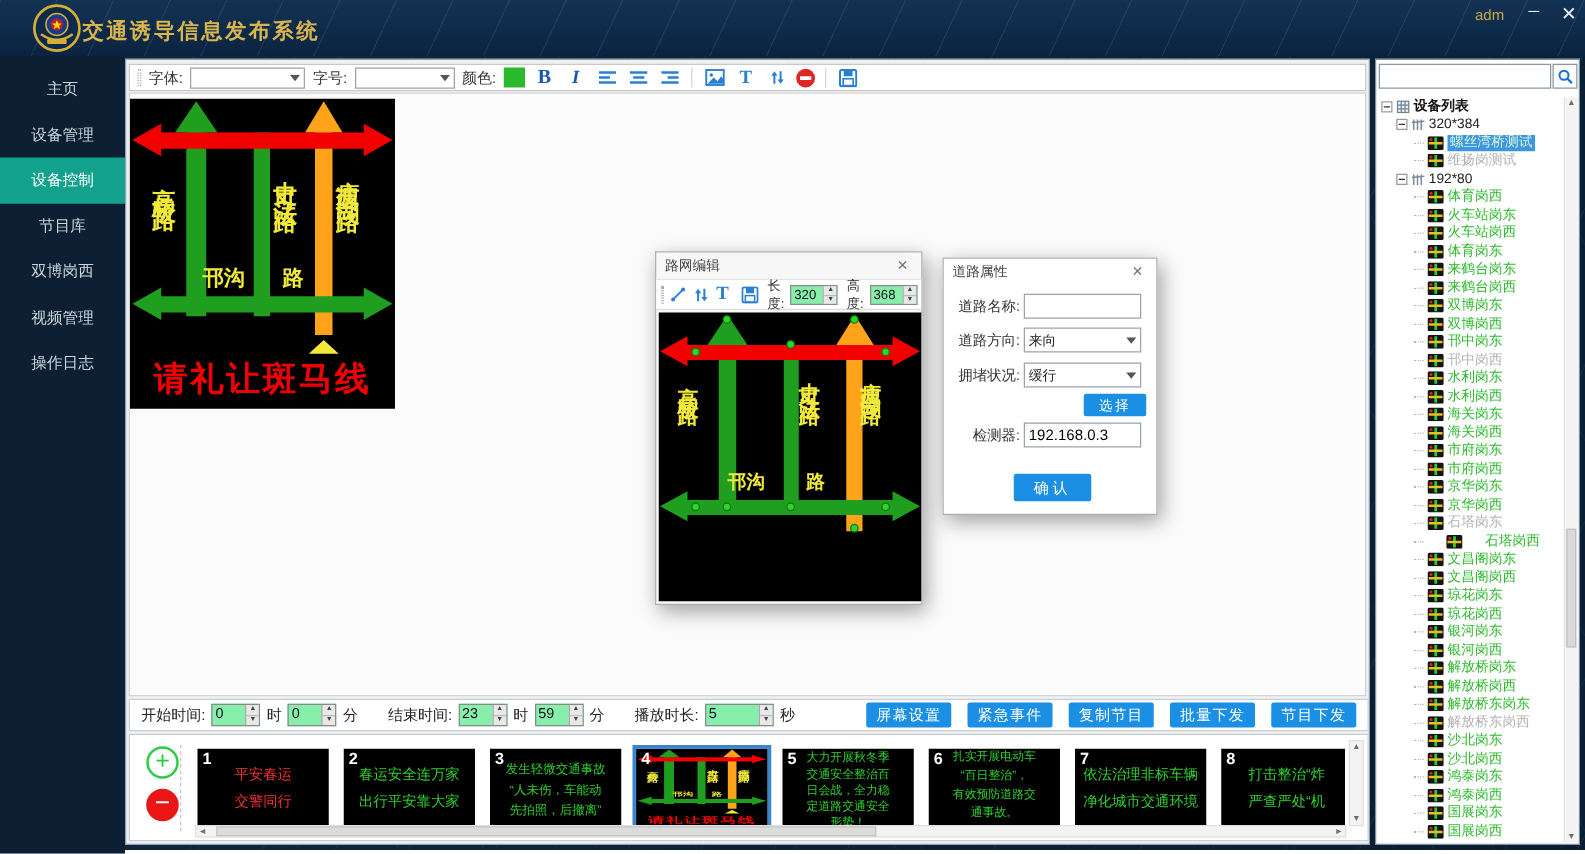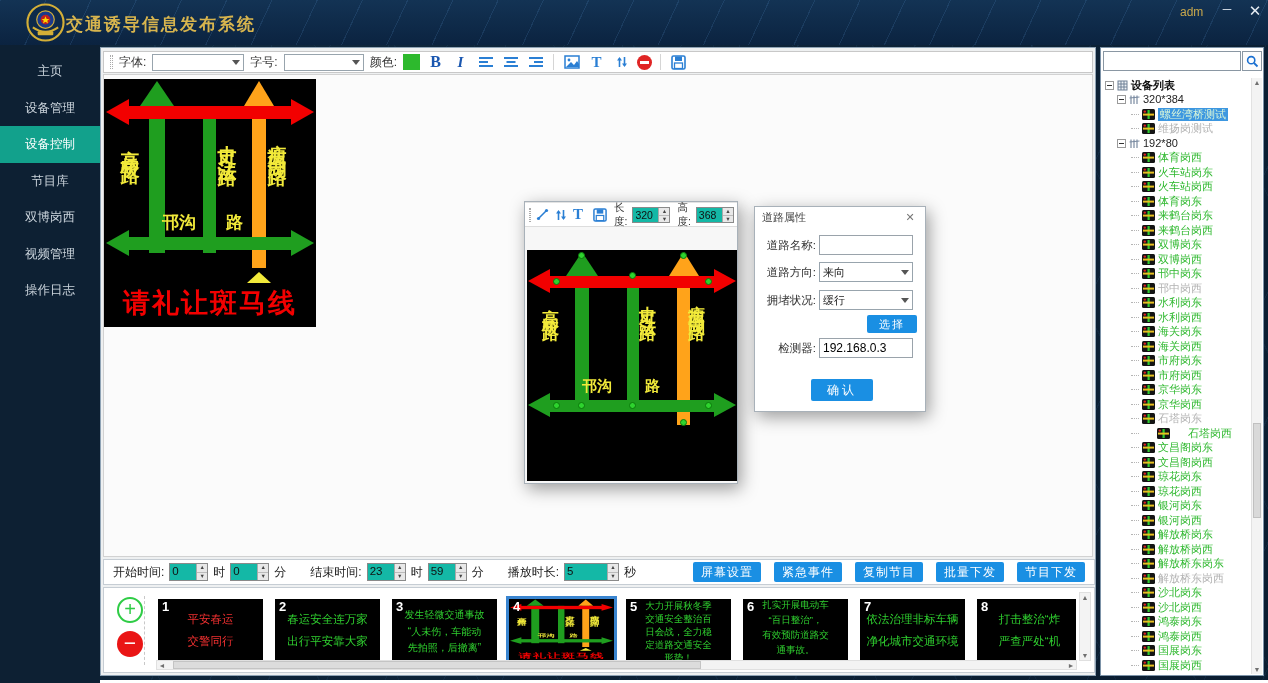--- a/index.html
+++ b/index.html
@@ -61,21 +61,21 @@
   .hlabel{position:absolute;color:var(--y);font-weight:bold;line-height:1}
   .sign-msg{position:absolute;left:0;top:206px;width:100%;text-align:center;font-size:27px;font-weight:bold;color:#f20000;letter-spacing:2px;white-space:nowrap}
   
   .dlg{position:absolute;background:#f7f7f7;border:1px solid #a8b1b9;box-shadow:3px 5px 16px rgba(0,0,0,.38);z-index:5}
   .dlg-title{height:21px;display:flex;align-items:center;padding:0 7px;font-size:11px;color:#444}
   .dlg-close{margin-left:auto;width:16px;text-align:center;color:#777;cursor:pointer}
   .dlg-close::before{content:"✕";font-size:11px}
   #rn-dlg{left:423px;top:153px;width:214px;height:283px}
   .rn-toolbar{height:25px;background:#fff;border-top:1px solid #e3e3e3;border-bottom:1px solid #ddd;display:flex;align-items:center;gap:5px;padding:0 4px}
   .rn-lab{font-size:10.5px;color:#333;margin-left:2px}
-  .spin{display:inline-flex;border:1px solid #8a8a8a;background:#14b8a6;height:16px;align-items:stretch}
+  .spin{display:inline-flex;border:1px solid #8a8a8a;background:#86efac;height:16px;align-items:stretch}
   .spin .val{width:25px;font-size:10.5px;padding:1px 2px;color:#111}
   .spin .arr{width:11px;display:flex;flex-direction:column;border-left:1px solid #aaa;background:#e8e8e8}
   .spin .arr i{flex:1;font-style:normal;text-align:center;line-height:7px;font-size:5.5px;color:#444}
   .spin .arr i.au::before{content:"▲"}
   .spin .arr i.ad::before{content:"▼"}
   .spin .arr i.au{border-bottom:1px solid #bbb}
   .rn-canvas{position:absolute;left:2px;top:48px;width:210px;height:231px;background:#000;overflow:hidden}
   .dot{position:absolute;width:7px;height:7px;border-radius:50%;background:#2ed32e;border:1px solid #0a7a0a;z-index:4}
   #attr-dlg{left:653px;top:158px;width:172px;height:206px;background:#fff}
   .attr-row{position:absolute;left:0;width:100%;display:flex;align-items:center}
@@ -254,20 +254,24 @@
       <div class="tri tri-y" style="left:143px;top:193px"></div>
       <div class="vlabel" style="left:17px;top:56px;font-size:19px">高桥路</div>
       <div class="vlabel" style="left:114px;top:50px;font-size:19px">史可法路</div>
       <div class="vlabel" style="left:164px;top:50px;font-size:19px">瘦西湖路</div>
       <div class="hlabel" style="left:58px;top:135px;font-size:17px">邗沟</div>
       <div class="hlabel" style="left:122px;top:135px;font-size:17px">路</div>
       <div class="sign-msg">请礼让斑马线</div>
     </div>
 
     <div id="rn-dlg" class="dlg">
+      <div class="dlg-title">
+        <span>路网编辑</span>
+        <span class="dlg-close"></span>
+      </div>
       <div class="rn-toolbar">
         <span class="grip"></span>
         <span class="tbtn">
             <svg width="13" height="13" viewBox="0 0 13 13">
               <line x1="2.5" y1="10.5" x2="10.5" y2="2.5" stroke="#2a7fd4" stroke-width="1.6"></line>
               <circle cx="2.5" cy="10.5" r="1.6" fill="#2a7fd4"></circle>
               <circle cx="10.5" cy="2.5" r="1.6" fill="#2a7fd4"></circle>
             </svg>
           </span>
         <span class="tbtn">

